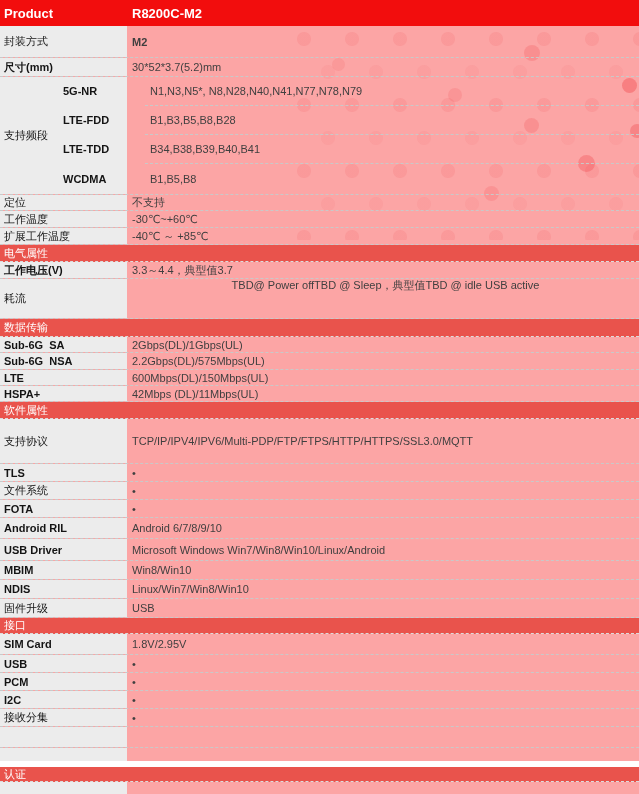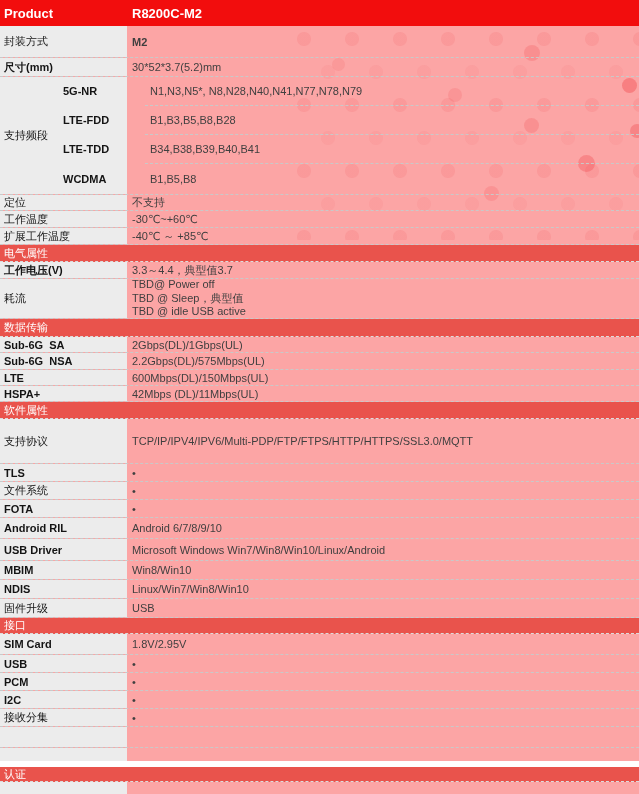--- a/index.html
+++ b/index.html
@@ -28,21 +28,21 @@
   }
   .wdot{position:absolute;border-radius:50%;}
   
   .row{display:flex;box-sizing:border-box;border-bottom:1px dashed var(--divider);
        position:relative;z-index:1;background:transparent;}
   .row.noline{border-bottom:none;}
   .lbl{width:127px;background:var(--label-bg);box-sizing:border-box;padding-left:4px;
        display:flex;align-items:center;font-size:11px;color:var(--label-color);}
   .val{flex:1;display:flex;align-items:center;padding-left:5px;font-size:11px;
        color:var(--value-color);box-sizing:border-box;}
-  .val.stack{flex-direction:column;align-items:flex-start;justify-content:center;line-height:13.5px;}
+  .val.stack{align-items:flex-start;justify-content:center;line-height:13.5px;}
   .b{font-weight:bold;}
   
   .hdr{display:flex;height:26px;background:var(--header-red);color:#fff;align-items:center;
        font-weight:bold;font-size:13px;position:relative;z-index:1;box-sizing:border-box;}
   .hdr .hlbl{width:127px;box-sizing:border-box;padding-left:4px;}
   .hdr .hval{flex:1;padding-left:5px;}
   
   .band{background:var(--band-red);color:#fff;font-size:11px;display:flex;align-items:center;
         padding-left:4px;box-sizing:border-box;position:relative;z-index:1;
         border-bottom:1px dashed #dcdcdc;}

